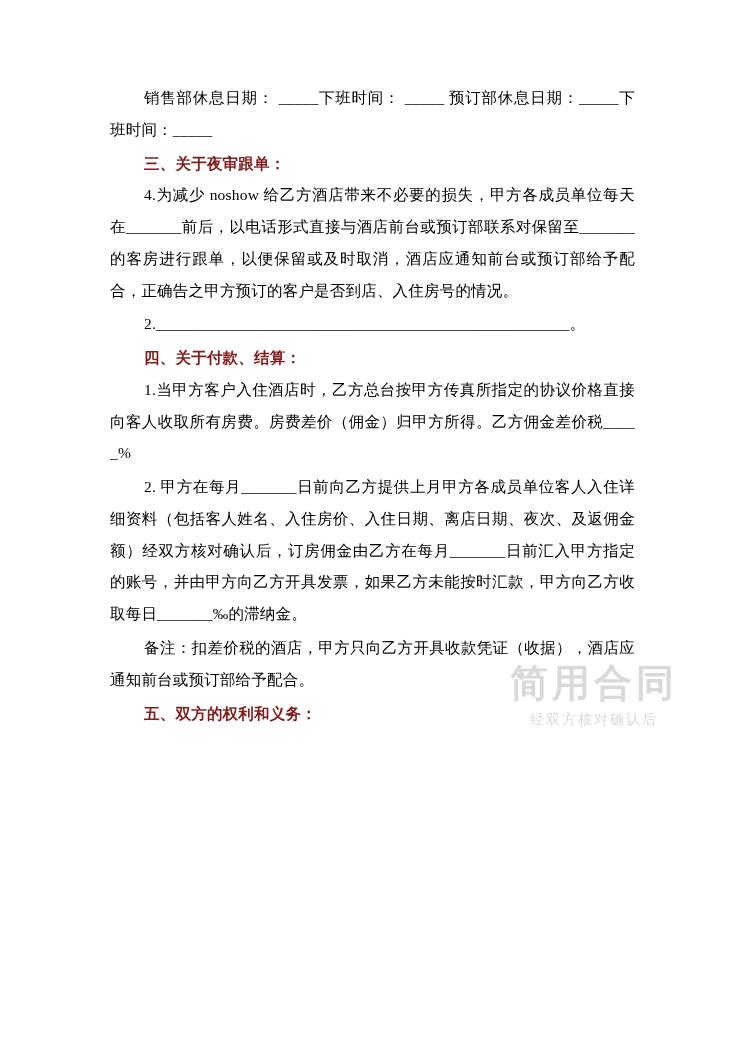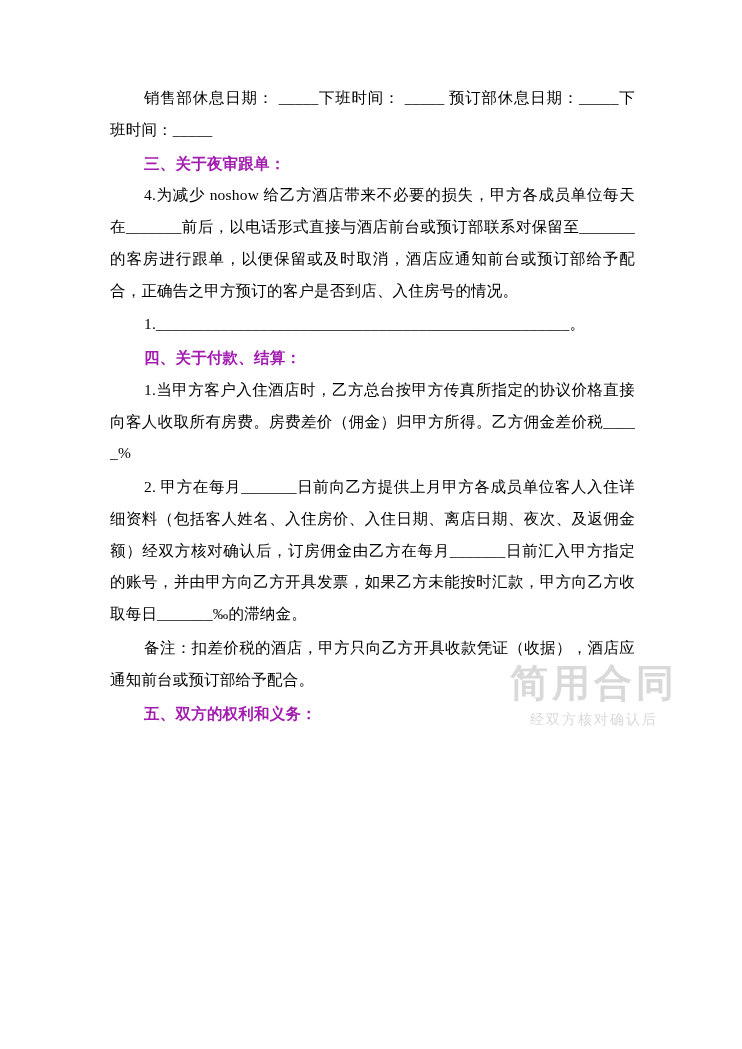--- a/index.html
+++ b/index.html
@@ -32,21 +32,21 @@
     margin: 0 0 2px 0;
     letter-spacing: 0.2px;
     word-break: break-all;
   }
   .indent {
     text-indent: 2.2em;
   }
   .heading {
     font-size: 15.5px;
     line-height: 2.05;
-    color: #a21caf;
+    color: #7f1d1d;
     font-weight: bold;
     margin: 0;
     text-indent: 2.2em;
     letter-spacing: 0.2px;
   }
   .watermark {
     position: absolute;
     right: 28px;
     bottom: 58px;
     width: 240px;
@@ -76,21 +76,21 @@
 <div class="page">
 
   <div class="content">
 
     <p class="para indent">销售部休息日期：  _____下班时间：  _____  预订部休息日期：_____下班时间：_____</p>
 
     <p class="heading">三、关于夜审跟单：</p>
 
     <p class="para indent">4.为减少 noshow 给乙方酒店带来不必要的损失，甲方各成员单位每天在_______前后，以电话形式直接与酒店前台或预订部联系对保留至_______的客房进行跟单，以便保留或及时取消，酒店应通知前台或预订部给予配合，正确告之甲方预订的客户是否到店、入住房号的情况。</p>
 
-    <p class="para indent">1.____________________________________________________。</p>
+    <p class="para indent">2.____________________________________________________。</p>
 
     <p class="heading">四、关于付款、结算：</p>
 
     <p class="para indent">1.当甲方客户入住酒店时，乙方总台按甲方传真所指定的协议价格直接向客人收取所有房费。房费差价（佣金）归甲方所得。乙方佣金差价税_____%</p>
 
     <p class="para indent">2. 甲方在每月_______日前向乙方提供上月甲方各成员单位客人入住详细资料（包括客人姓名、入住房价、入住日期、离店日期、夜次、及返佣金额）经双方核对确认后，订房佣金由乙方在每月_______日前汇入甲方指定的账号，并由甲方向乙方开具发票，如果乙方未能按时汇款，甲方向乙方收取每日_______‰的滞纳金。</p>
 
     <p class="para indent">备注：扣差价税的酒店，甲方只向乙方开具收款凭证（收据），酒店应通知前台或预订部给予配合。</p>
 
     <p class="heading">五、双方的权利和义务：</p>

